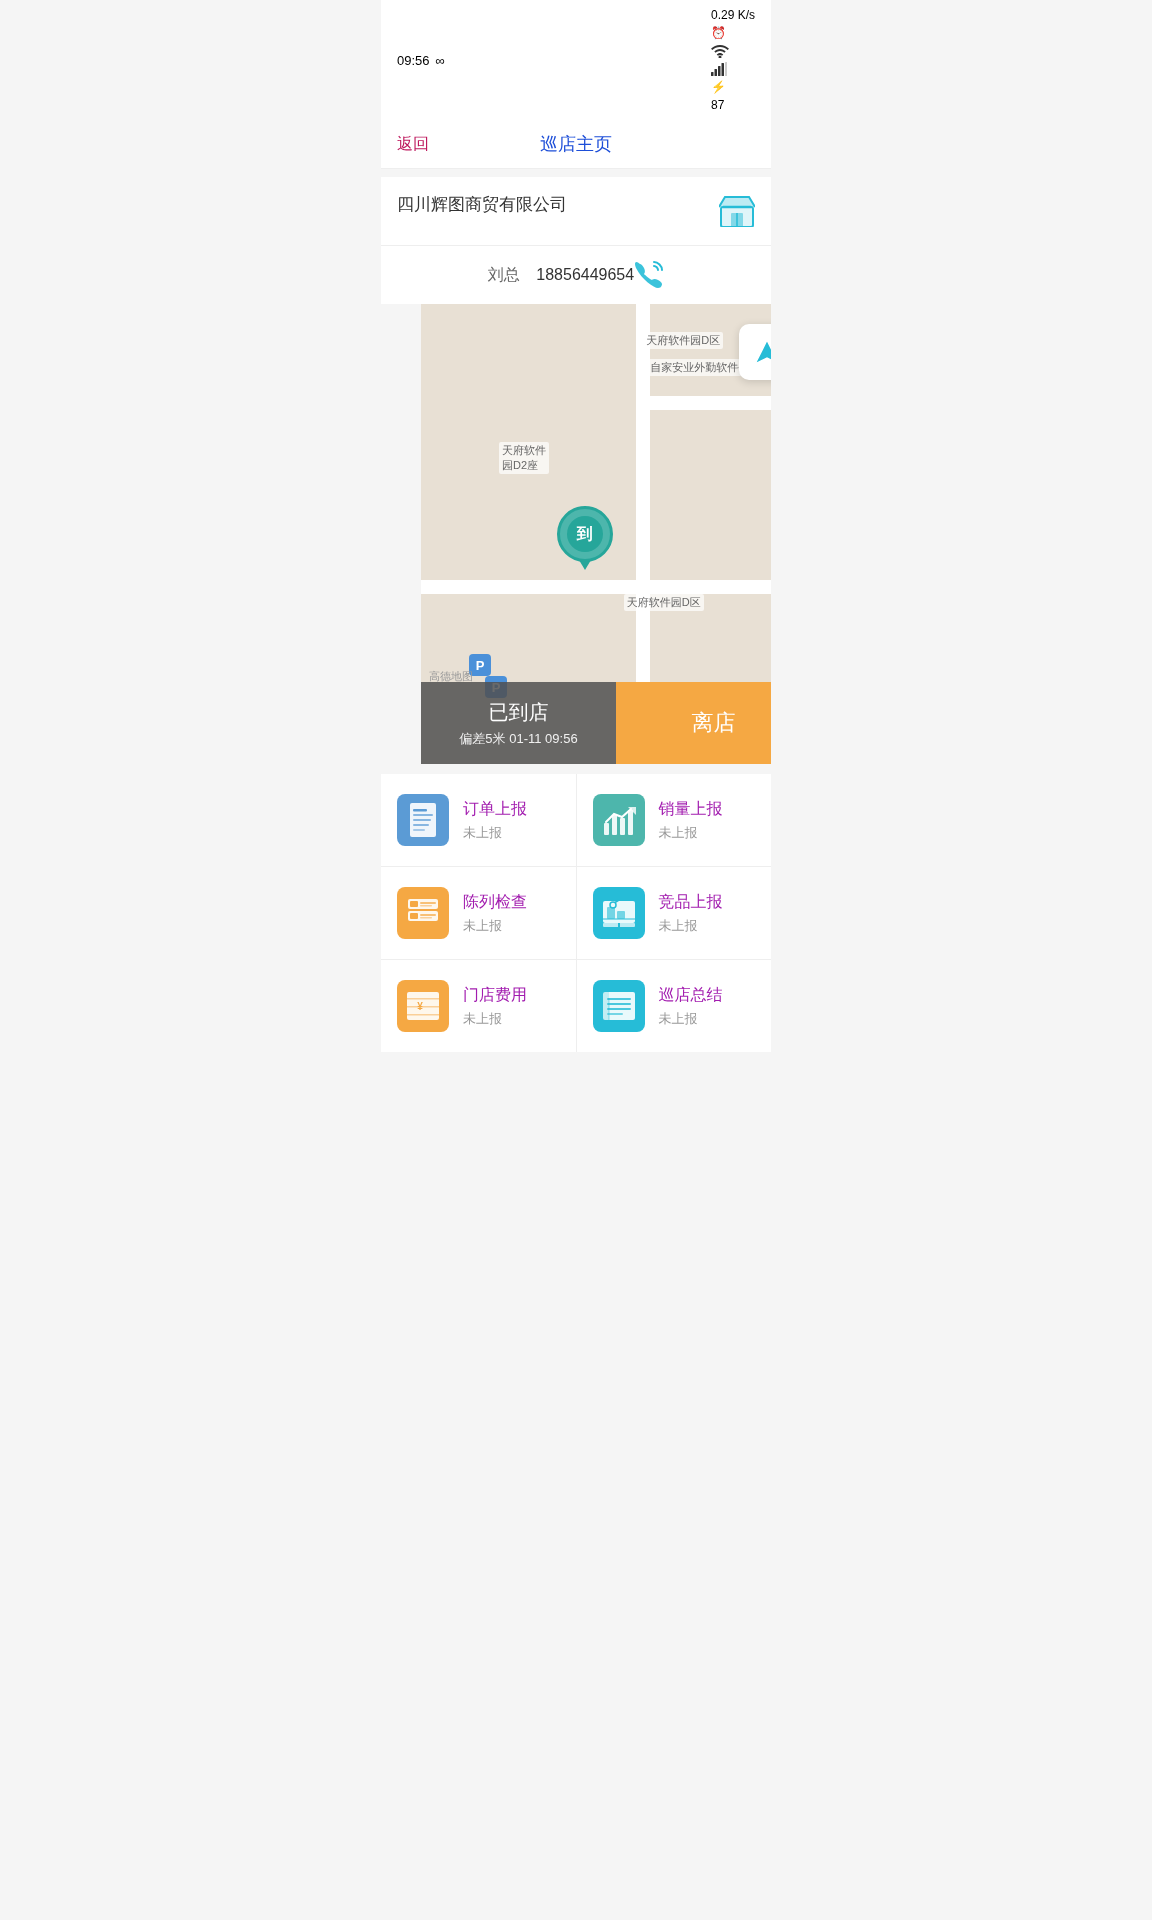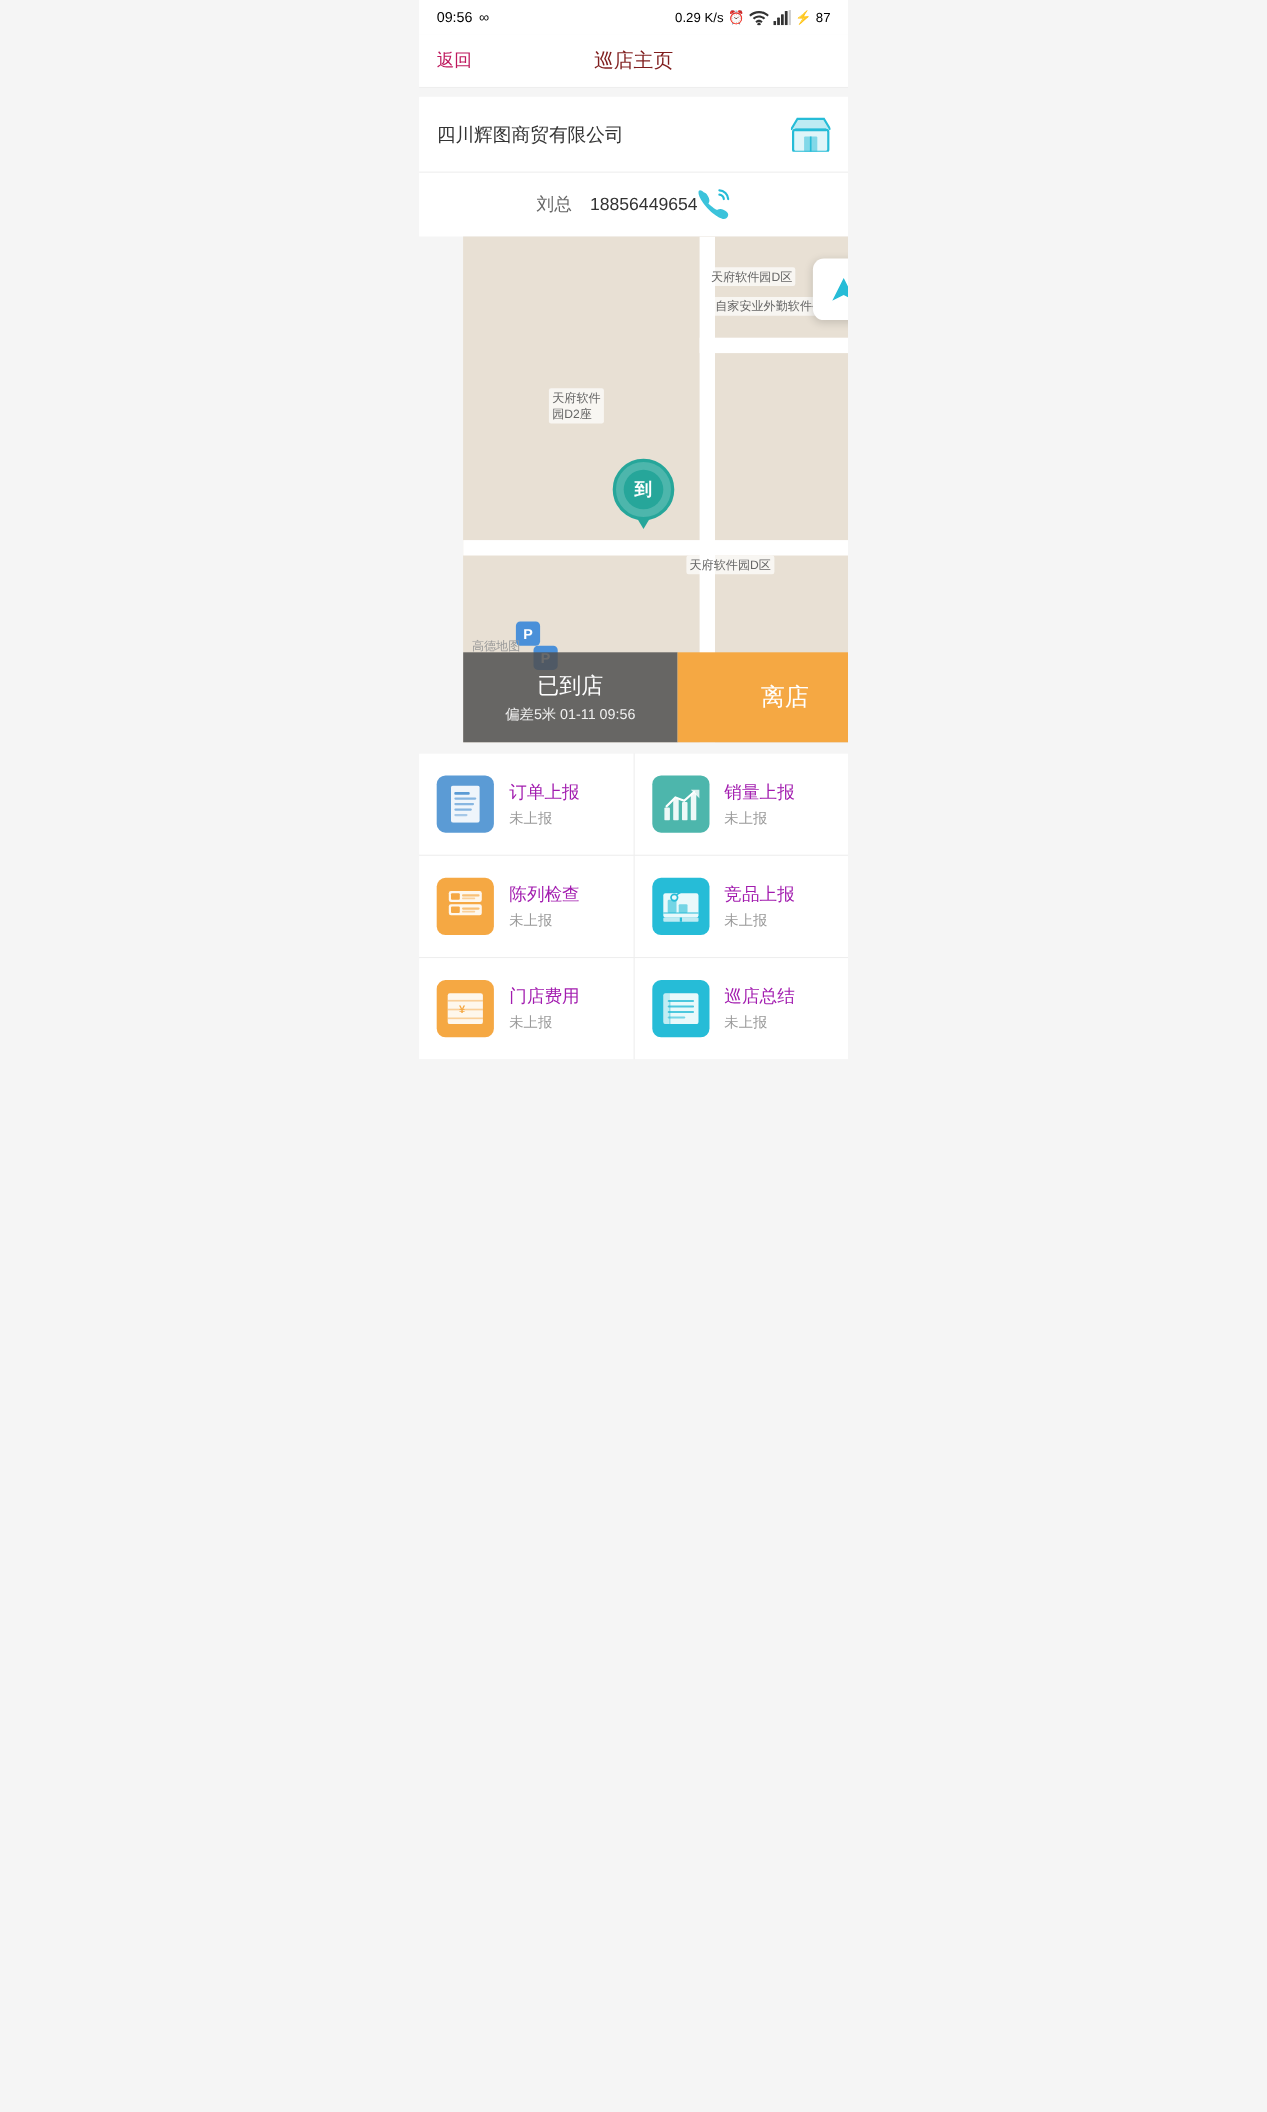--- a/index.html
+++ b/index.html
@@ -17,21 +17,21 @@
     .status-bar {
       background: #fff;
       padding: 8px 16px;
       display: flex;
       justify-content: space-between;
       align-items: center;
       font-size: 13px;
       font-weight: 500;
     }
     .status-left { display: flex; align-items: center; gap: 6px; }
-    .status-right { display: flex; gap: 4px; font-size: 12px; }
+    .status-right { display: flex; gap: 4px; font-size: 12px; flex-direction: column; }
 
     
     .header {
       background: #fff;
       padding: 12px 16px;
       display: flex;
       align-items: center;
       justify-content: center;
       position: relative;
       border-bottom: 1px solid #eee;
@@ -39,31 +39,31 @@
     .back-btn {
       position: absolute;
       left: 16px;
       color: #be185d;
       font-size: 16px;
       cursor: pointer;
     }
     .header-title {
       font-size: 18px;
       font-weight: 500;
-      color: #7f1d1d;
+      color: #1d4ed8;
     }
 
     
     .info-section {
       background: #fff;
       margin-top: 8px;
     }
     .company-row {
       display: flex;
-      align-items: center;
+      align-items: flex-start;
       justify-content: space-between;
       padding: 16px 16px;
       border-bottom: 1px solid #eee;
     }
     .company-name {
       font-size: 17px;
       color: #333;
       font-weight: 400;
     }
     .store-icon {

